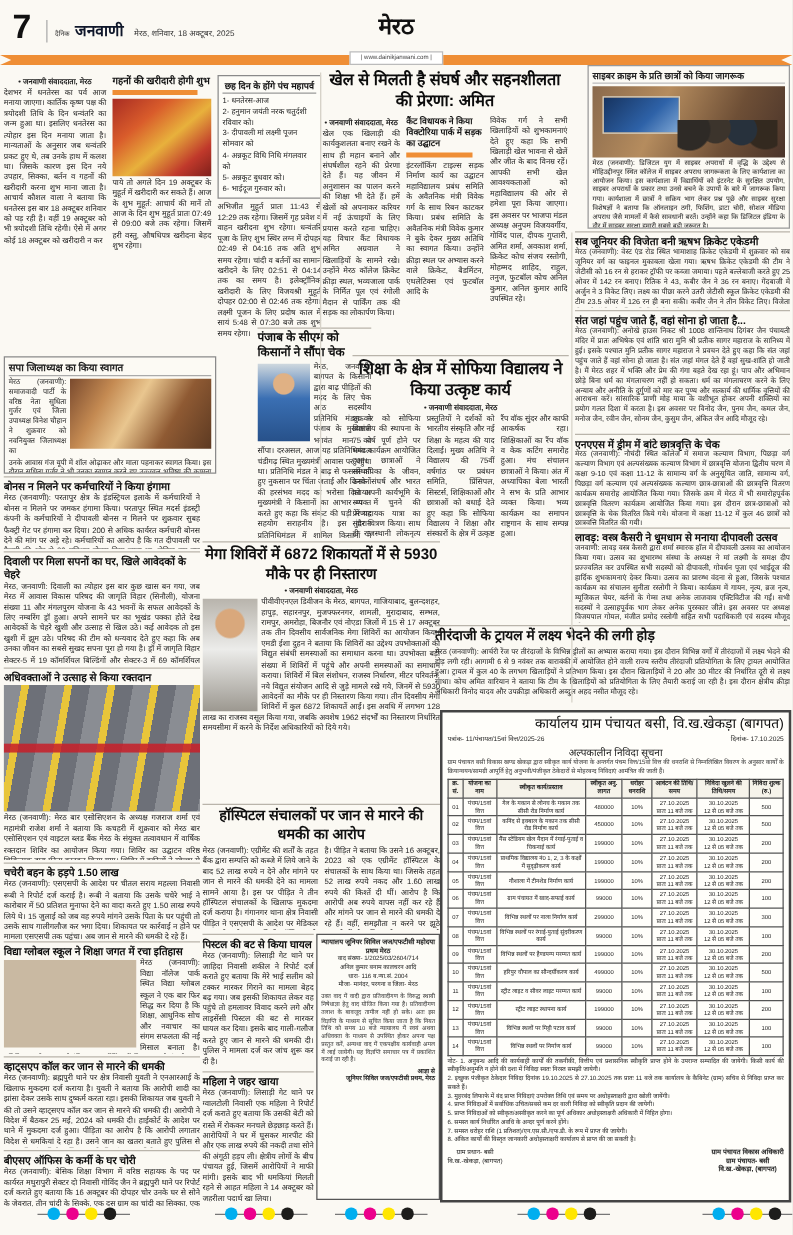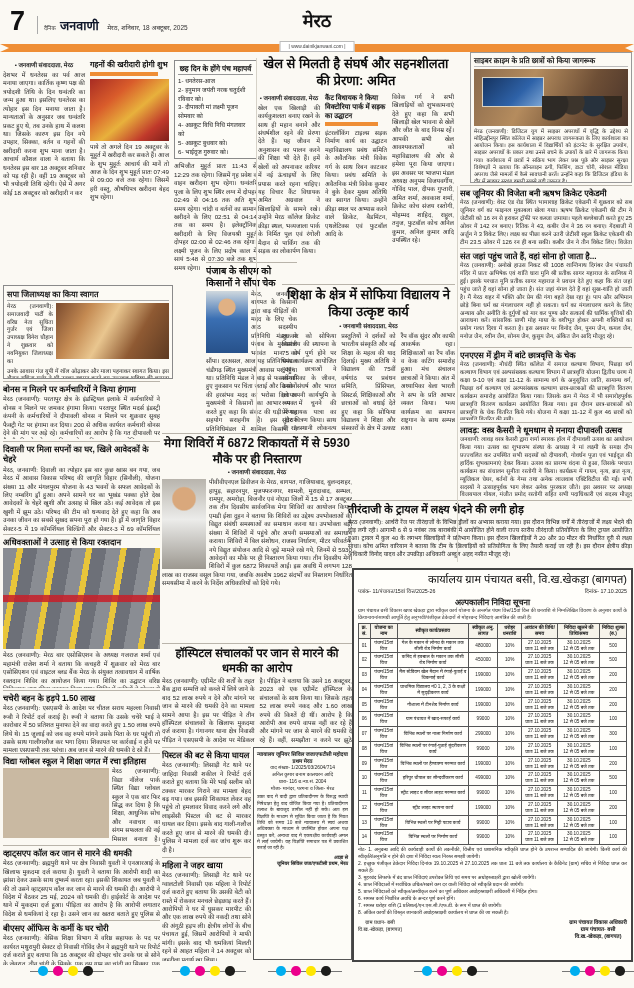--- a/index.html
+++ b/index.html
@@ -119,21 +119,21 @@
              padding:3px;background:#fdfcf7;overflow:hidden;text-align:center;}
   .court-title{font-size:5.4px;font-weight:bold;line-height:1.3;}
   .court-line{font-size:4.9px;line-height:1.4;}
   .court-body{font-size:4.7px;line-height:1.35;text-align:justify;margin-top:2px;color:#333;}
   .court-sign{font-size:4.9px;font-weight:bold;text-align:right;margin-top:3px;line-height:1.4;}
   
   .tender{position:absolute;left:352px;top:568px;width:281px;height:394px;border:2px solid #444;
           padding:3px 4px;background:#fffefa;overflow:hidden;}
   .t-title{font-size:11px;font-weight:normal;text-align:right;line-height:1.2;color:#0b0b0b;}
   .t-refrow{display:flex;justify-content:space-between;font-size:5.3px;margin-top:1px;}
-  .t-sub{font-size:8px;font-weight:bold;text-align:center;margin:1px 0;}
+  .t-sub{font-size:8px;font-weight:normal;text-align:center;margin:1px 0;}
   .t-intro{font-size:4.9px;line-height:1.3;text-align:justify;color:#333;margin-bottom:2px;}
   table.t{width:100%;border-collapse:collapse;}
   table.t th{font-size:4.9px;font-weight:bold;border:1px solid #555;padding:1px;line-height:1.2;background:#f6f3ea;}
   table.t td{font-size:4.7px;border:1px solid #555;padding:1px;text-align:center;line-height:1.25;color:#222;}
   td.work{text-align:left;}
   .t-notes{font-size:4.9px;line-height:1.35;margin-top:2px;text-align:justify;color:#222;}
   .t-note{margin-bottom:0.5px;}
   .t-signrow{display:flex;justify-content:space-between;margin-top:2px;}
   .t-sign-left{font-size:5.1px;text-align:center;line-height:1.35;}
   .t-sign-right{font-size:5.4px;font-weight:bold;text-align:center;line-height:1.35;}

